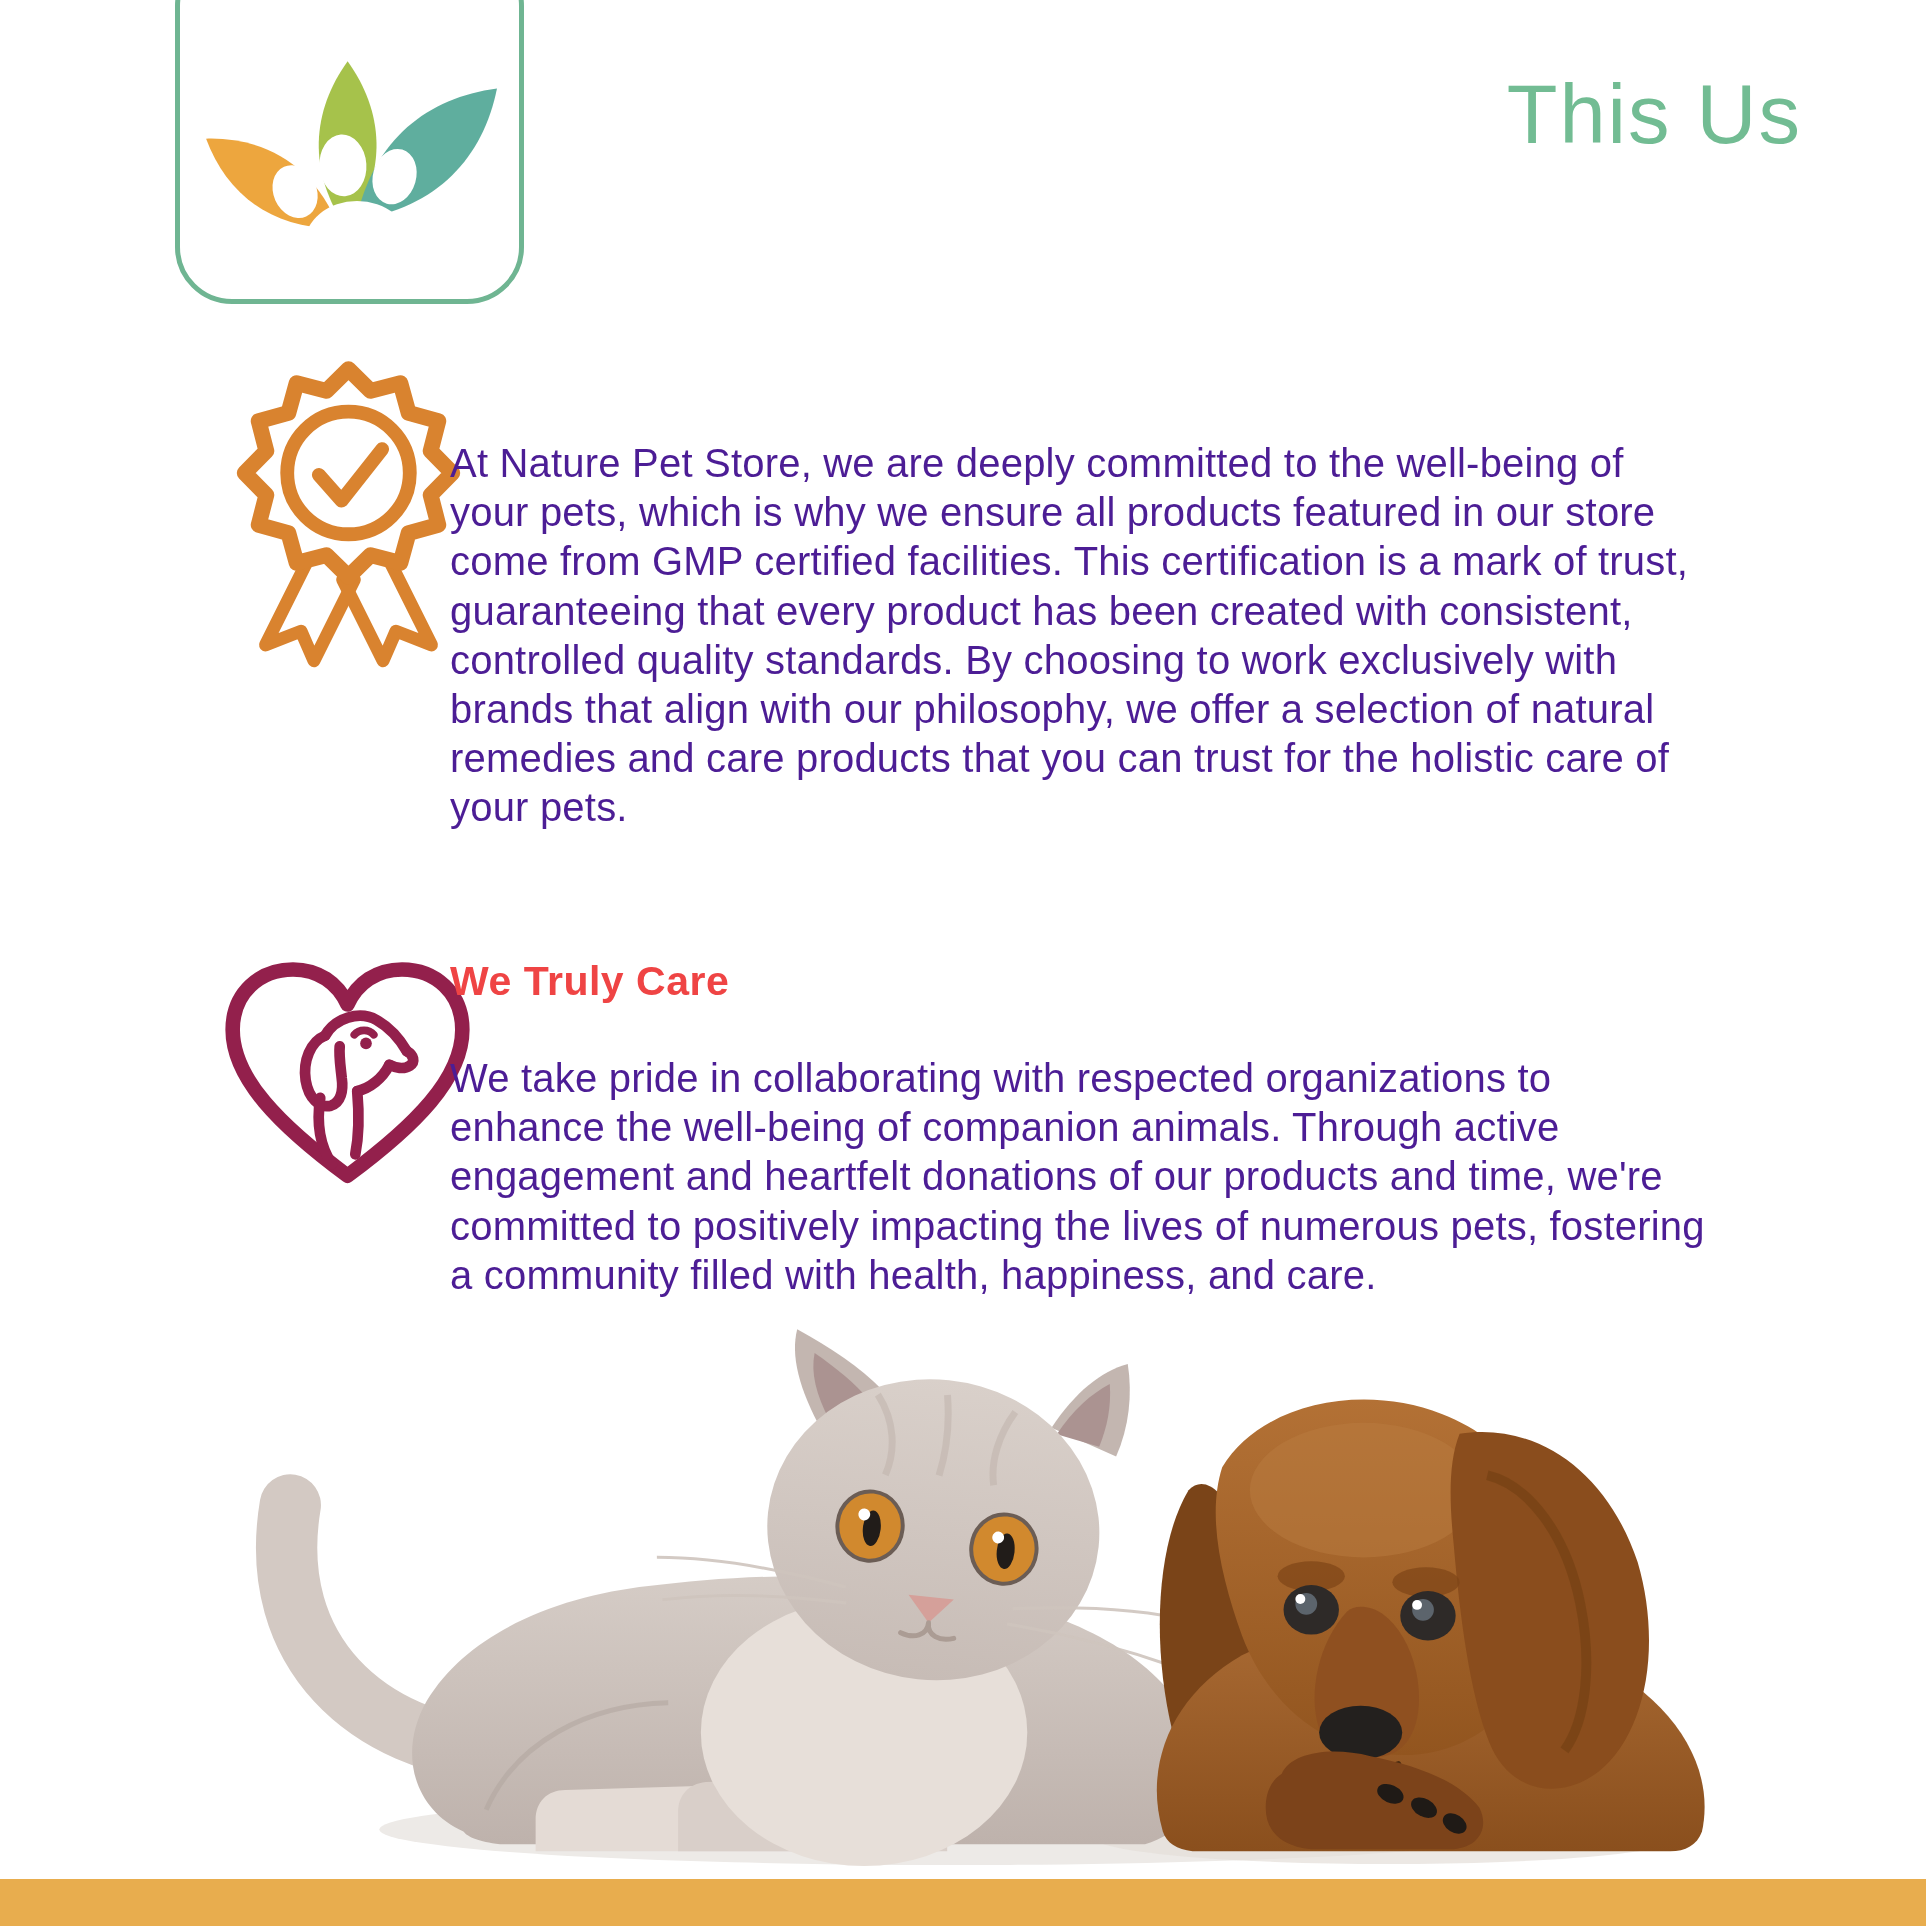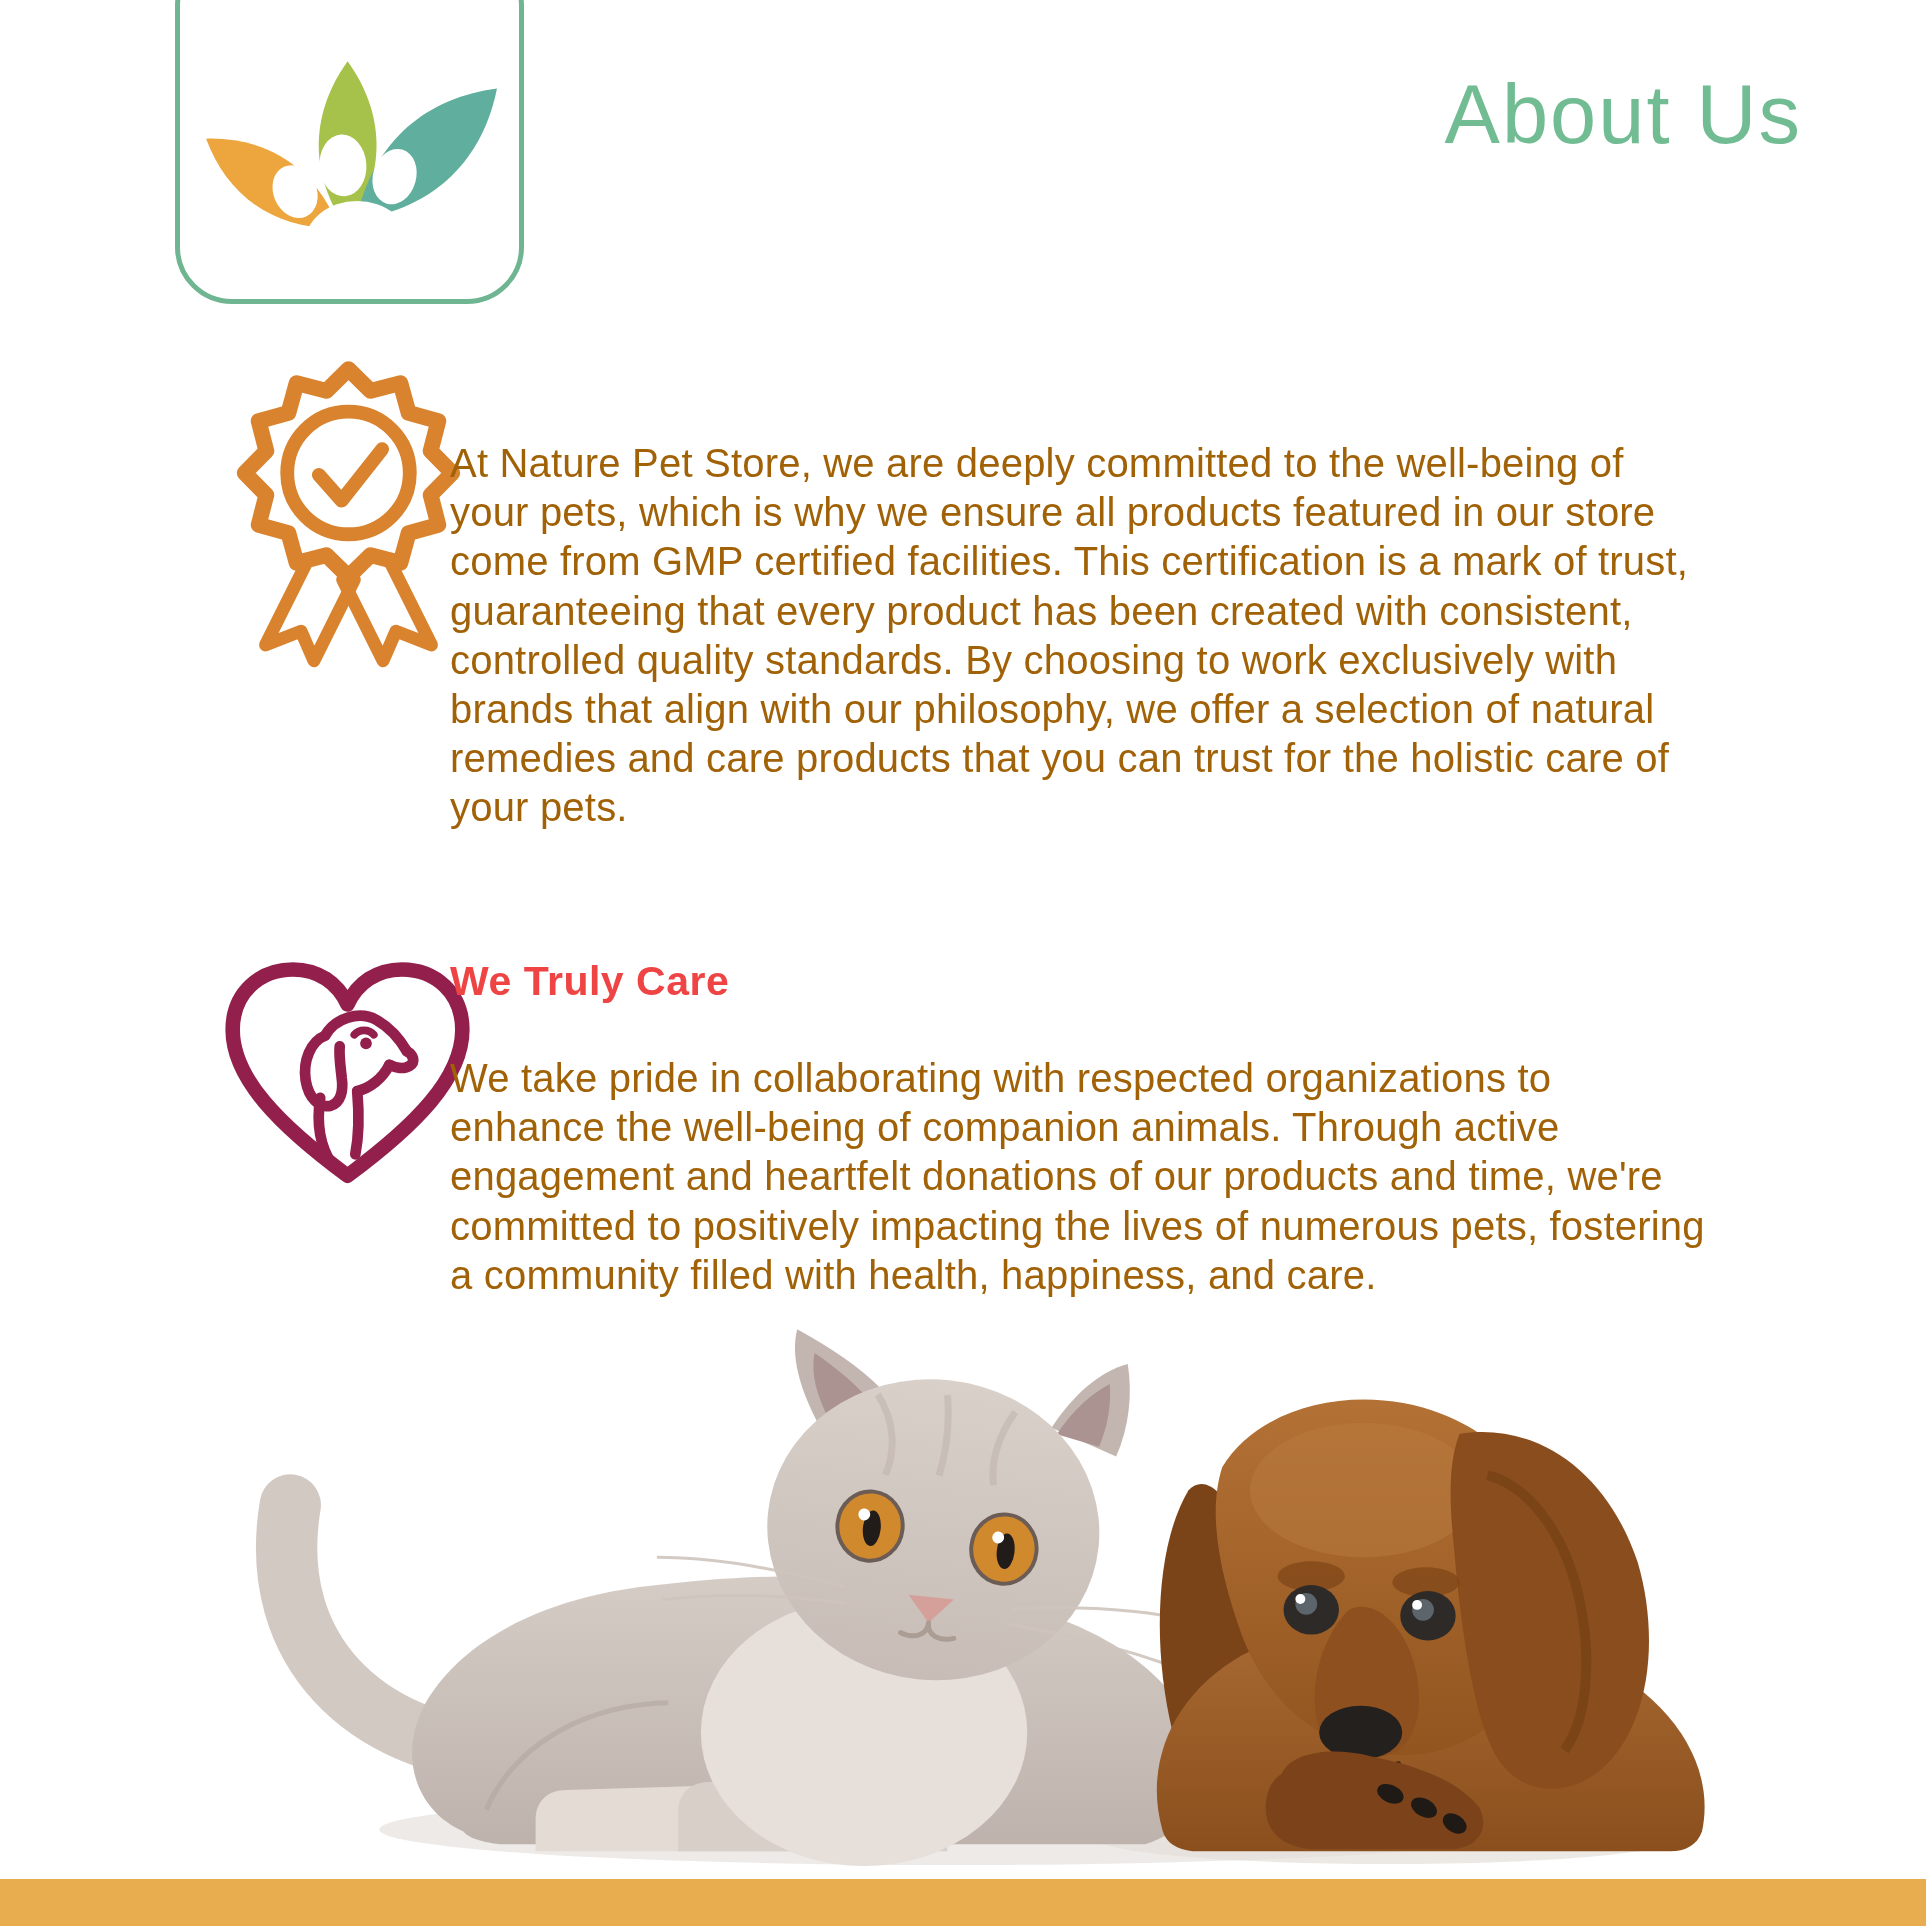--- a/index.html
+++ b/index.html
@@ -26,21 +26,21 @@
 
   
   .feature{position:absolute;left:0;width:1927px;}
   .feature .icon{position:absolute;}
   .feature h2{
     margin:0;font-size:41px;font-weight:700;letter-spacing:0.5px;
   }
   .feature.qa h2{color:#d9832f;}
   .feature.care h2{color:#ef4444;}
   .feature p{
-    margin:0;font-size:40px;line-height:1.23;color:#a16207;
+    margin:0;font-size:40px;line-height:1.23;color:#4c1d95;
     width:1257px;letter-spacing:0.2px;
   }
   .feature .content{position:absolute;left:450px;top:0;}
   .feature.qa{top:374px;}
   .feature.qa .icon{left:220px;top:-20px;}
   .feature.qa p{margin-top:65px;}
   .feature.care{top:958px;}
   .feature.care .icon{left:211px;top:-8px;}
   .feature.care p{margin-top:49px;}
 
@@ -83,21 +83,21 @@
           <ellipse cx="178" cy="252" rx="56" ry="46"></ellipse>
           <ellipse cx="112" cy="196" rx="23" ry="29" transform="rotate(-24 112 196)"></ellipse>
           <ellipse cx="163" cy="168" rx="25" ry="33" transform="rotate(-4 163 168)"></ellipse>
           <ellipse cx="218" cy="180" rx="23" ry="30" transform="rotate(16 218 180)"></ellipse>
           <ellipse cx="92" cy="248" rx="17" ry="21" transform="rotate(-40 92 248)"></ellipse>
         </g>
       </g>
     </svg>
   </div>
 
-  <div class="about-title">About Us</div>
+  <div class="about-title">This Us</div>
 
   <section class="feature qa">
     <svg class="icon" width="257" height="317" viewBox="0 0 260 320" aria-hidden="true">
       <g fill="none" stroke="#d9832f" stroke-linejoin="round" stroke-linecap="round">
 
         <path d="M88,210 L46,294 L82,280 L95,310 L136,228" stroke-width="13"></path>
         <path d="M172,210 L214,294 L178,280 L165,310 L124,228" stroke-width="13"></path>
 
         <path stroke-width="16" d="M235,120 L213.1,142.3 L220.9,172.5 L190.8,180.8 L182.5,210.9 L152.3,203.1 L130,225 L107.7,203.1 L77.5,210.9 L69.2,180.8 L39.1,172.5 L46.9,142.3 L25,120 L46.9,97.7 L39.1,67.5 L69.2,59.2 L77.5,29.1 L107.7,36.9 L130,15 L152.3,36.9 L182.5,29.1 L190.8,59.2 L220.9,67.5 L213.1,97.7 Z"></path>
 

